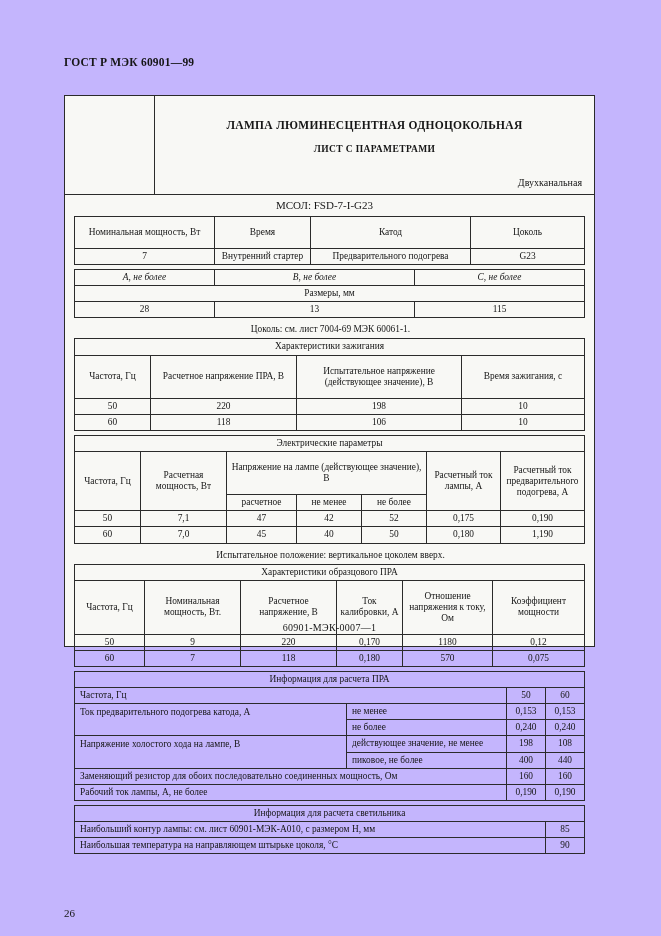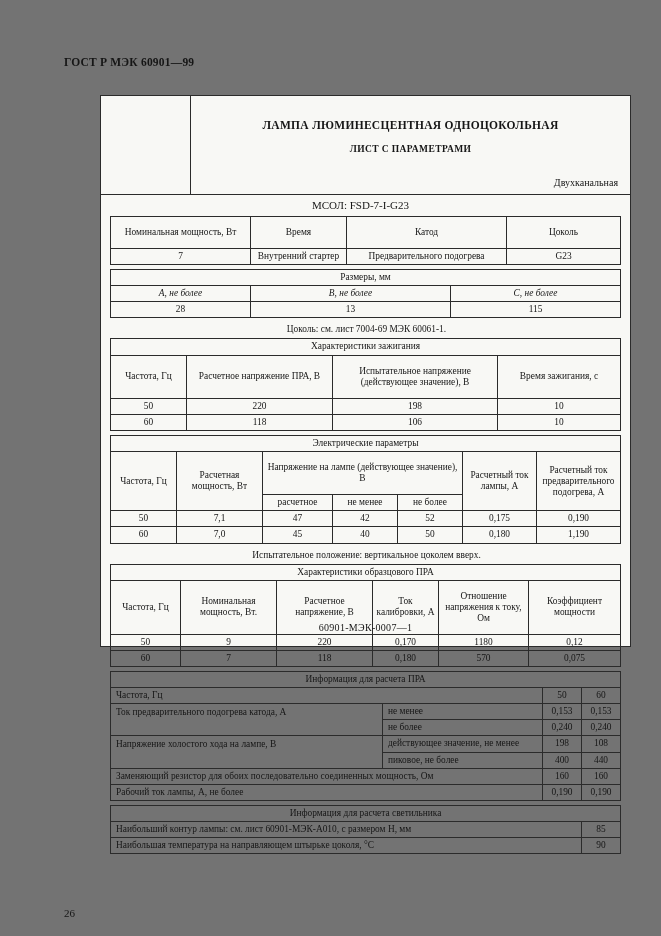--- a/index.html
+++ b/index.html
@@ -3,25 +3,25 @@
 <meta charset="utf-8">
 <style>
   * { box-sizing: border-box; }
   html,body { margin:0; padding:0; }
   body {
     width:661px; height:936px;
     background:#f4f4f1;
     font-family:"Liberation Serif","DejaVu Serif",serif;
     color:#161616;
   }
-  .page { position:relative; width:661px; height:936px; background:#737373; overflow:hidden; }
+  .page { position:relative; width:661px; height:936px; background:#c4b5fd; overflow:hidden; }
   .gost-ref { position:absolute; left:64px; top:56px; font-size:11.5px; font-weight:bold; letter-spacing:.2px; }
   .frame {
     position:absolute; left:64px; top:95px; width:531px; height:552px;
-    border:1px solid #2b2b2b; background:#f8f8f5;margin-left:36px;
+    border:1px solid #2b2b2b; background:#f8f8f5;
   }
   .title-row { display:flex; height:99px; border-bottom:1px solid #2b2b2b; }
   .title-left { width:90px; border-right:1px solid #2b2b2b; }
   .title-main { flex:1; position:relative; text-align:center; }
   .doc-title { margin-top:23px; font-weight:bold; font-size:11.5px; letter-spacing:.3px; }
   .doc-subtitle { margin-top:13px; font-weight:bold; font-size:9.5px; letter-spacing:.4px; }
   .channel { position:absolute; right:12px; bottom:6px; font-size:10px; }
   .msol { text-align:center; padding:4px 10px 1px 0; font-size:11px; }
   .content { padding:0 9px; }
   table.tbl {
@@ -91,26 +91,26 @@
         </table>
 
       <table class="tbl">
         <colgroup>
             <col style="width:140px">
             <col style="width:200px">
             <col>
           </colgroup>
         <tbody>
             <tr>
-          <td colspan="3" class="section-title">Размеры,  мм</td>
-        </tr>
-        <tr>
           <td class="italic">А, не более</td>
           <td class="italic">В, не более</td>
           <td class="italic">С, не более</td>
+        </tr>
+        <tr>
+          <td colspan="3" class="section-title">Размеры,  мм</td>
         </tr>
         <tr>
           <td>28</td>
           <td>13</td>
           <td>115</td>
         </tr>
       </tbody>
         </table>
 
       <div class="note">Цоколь: см. лист 7004-69 МЭК 60061-1.</div>

